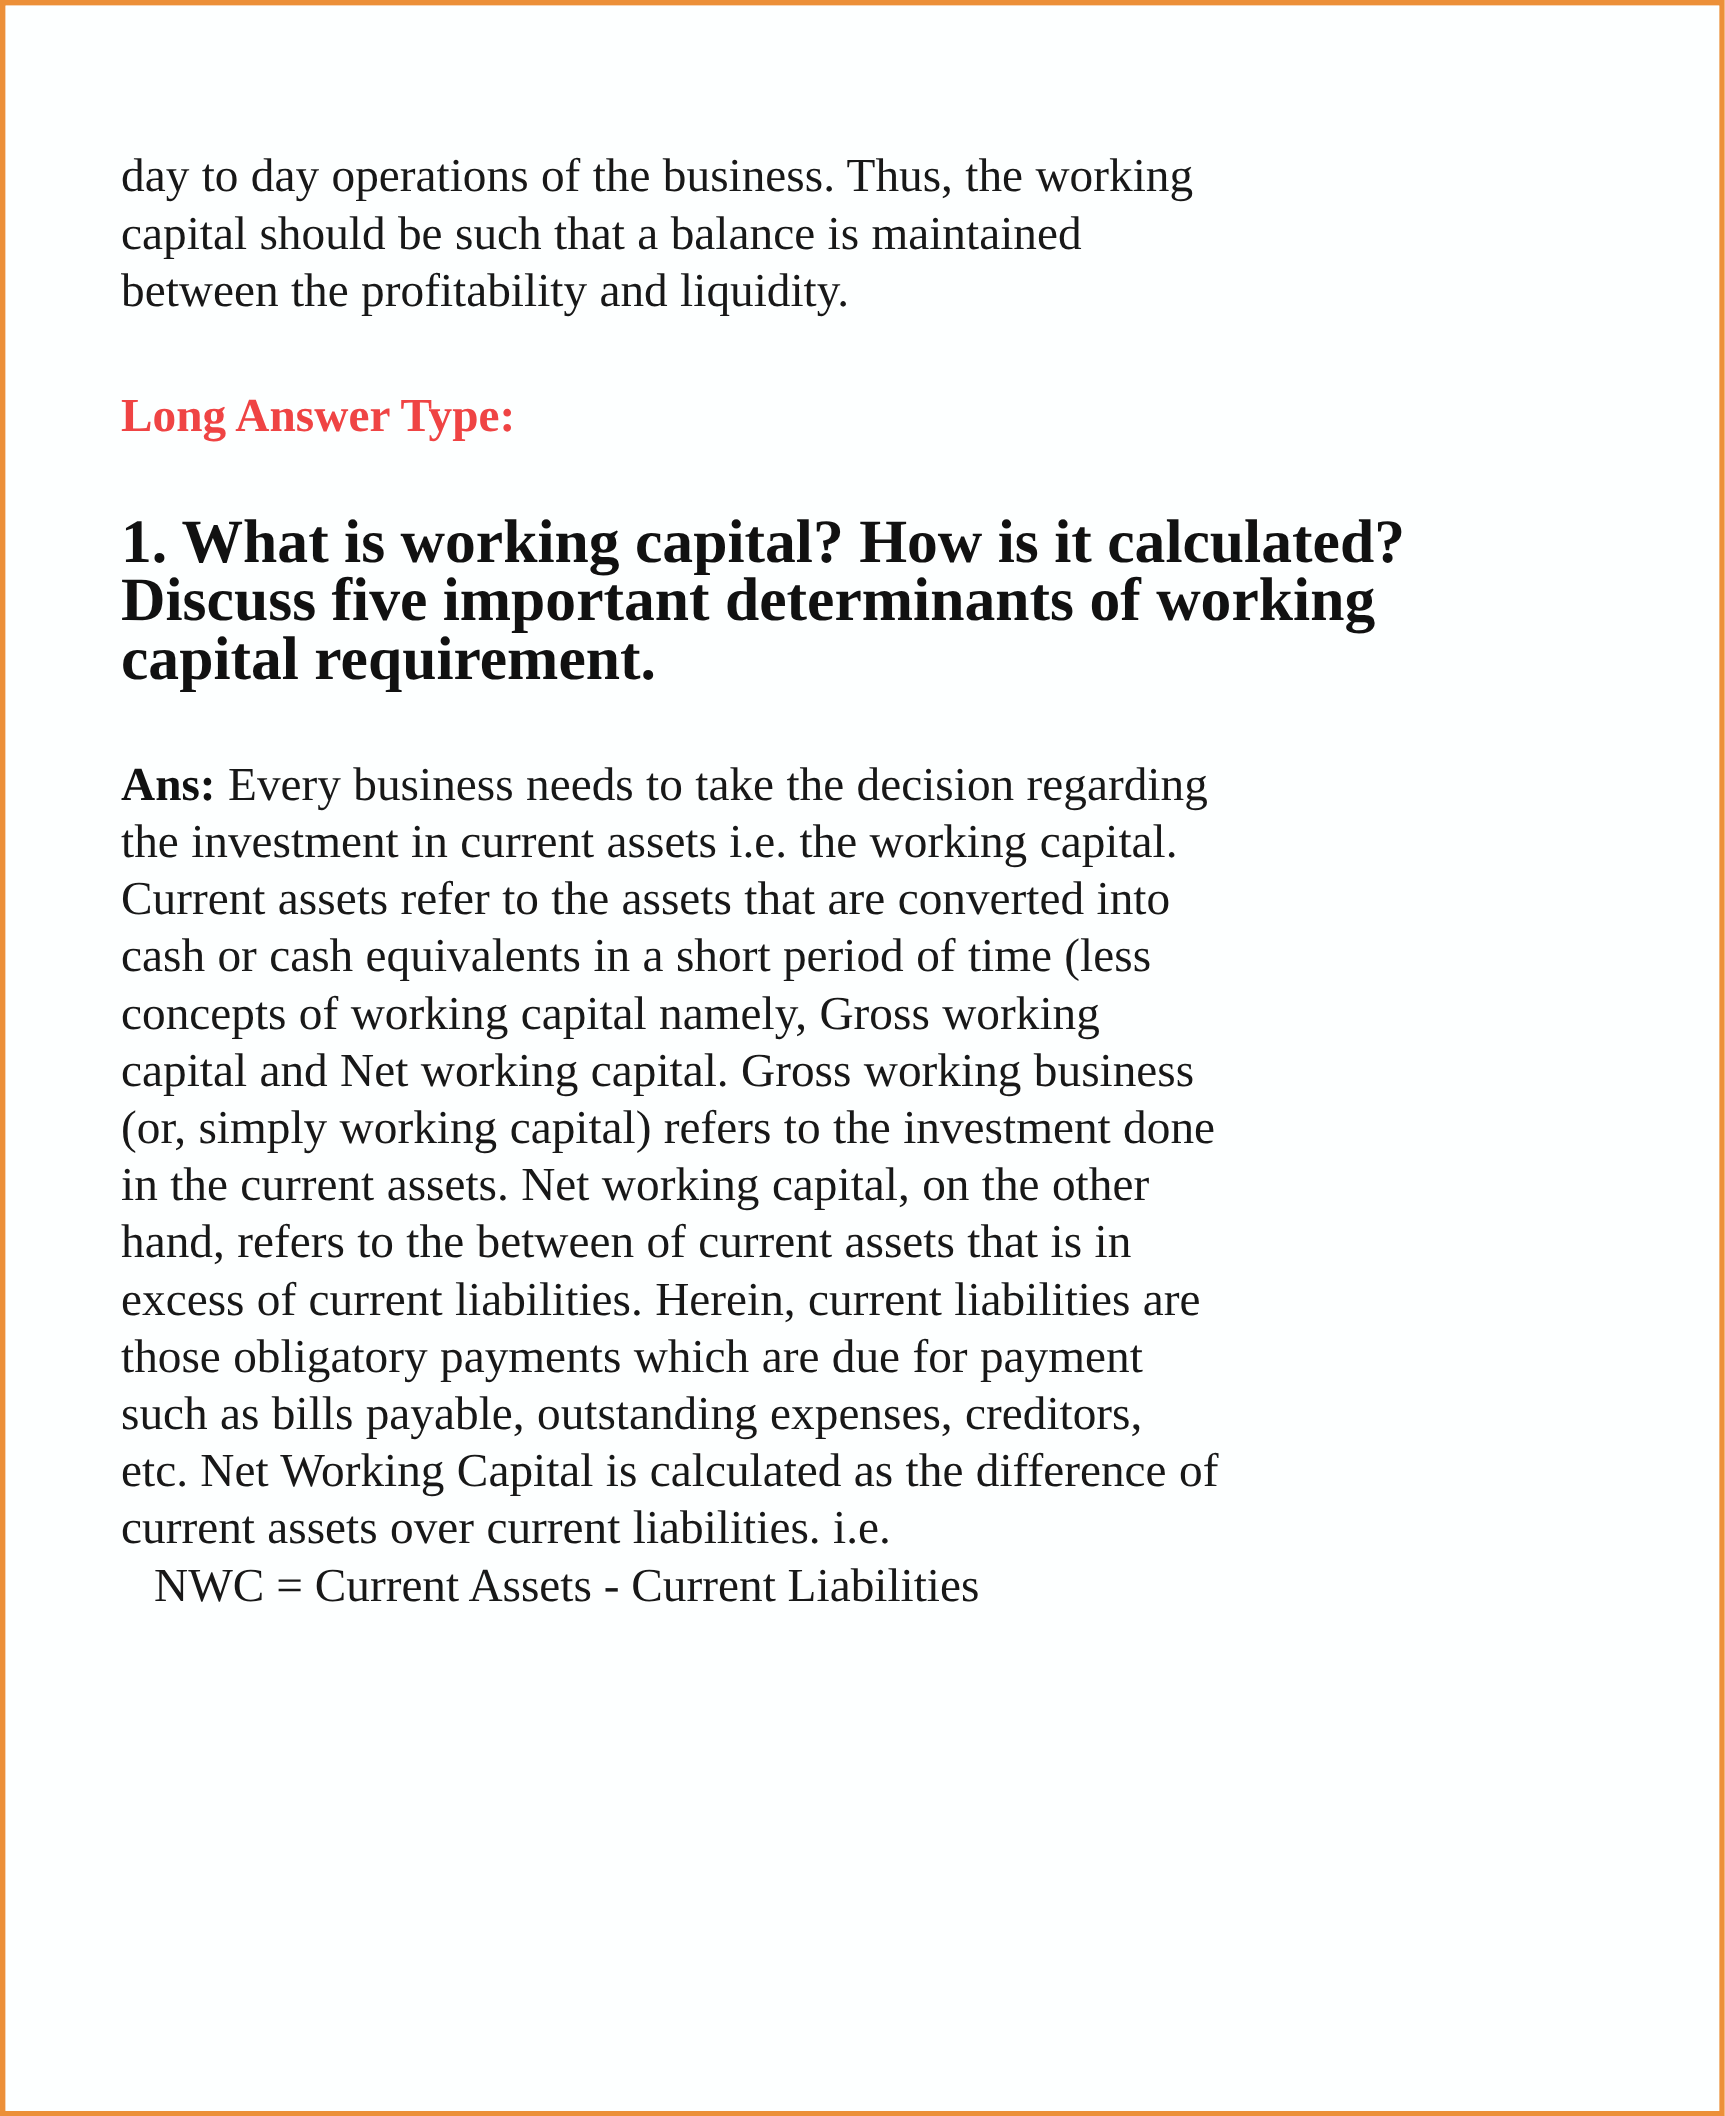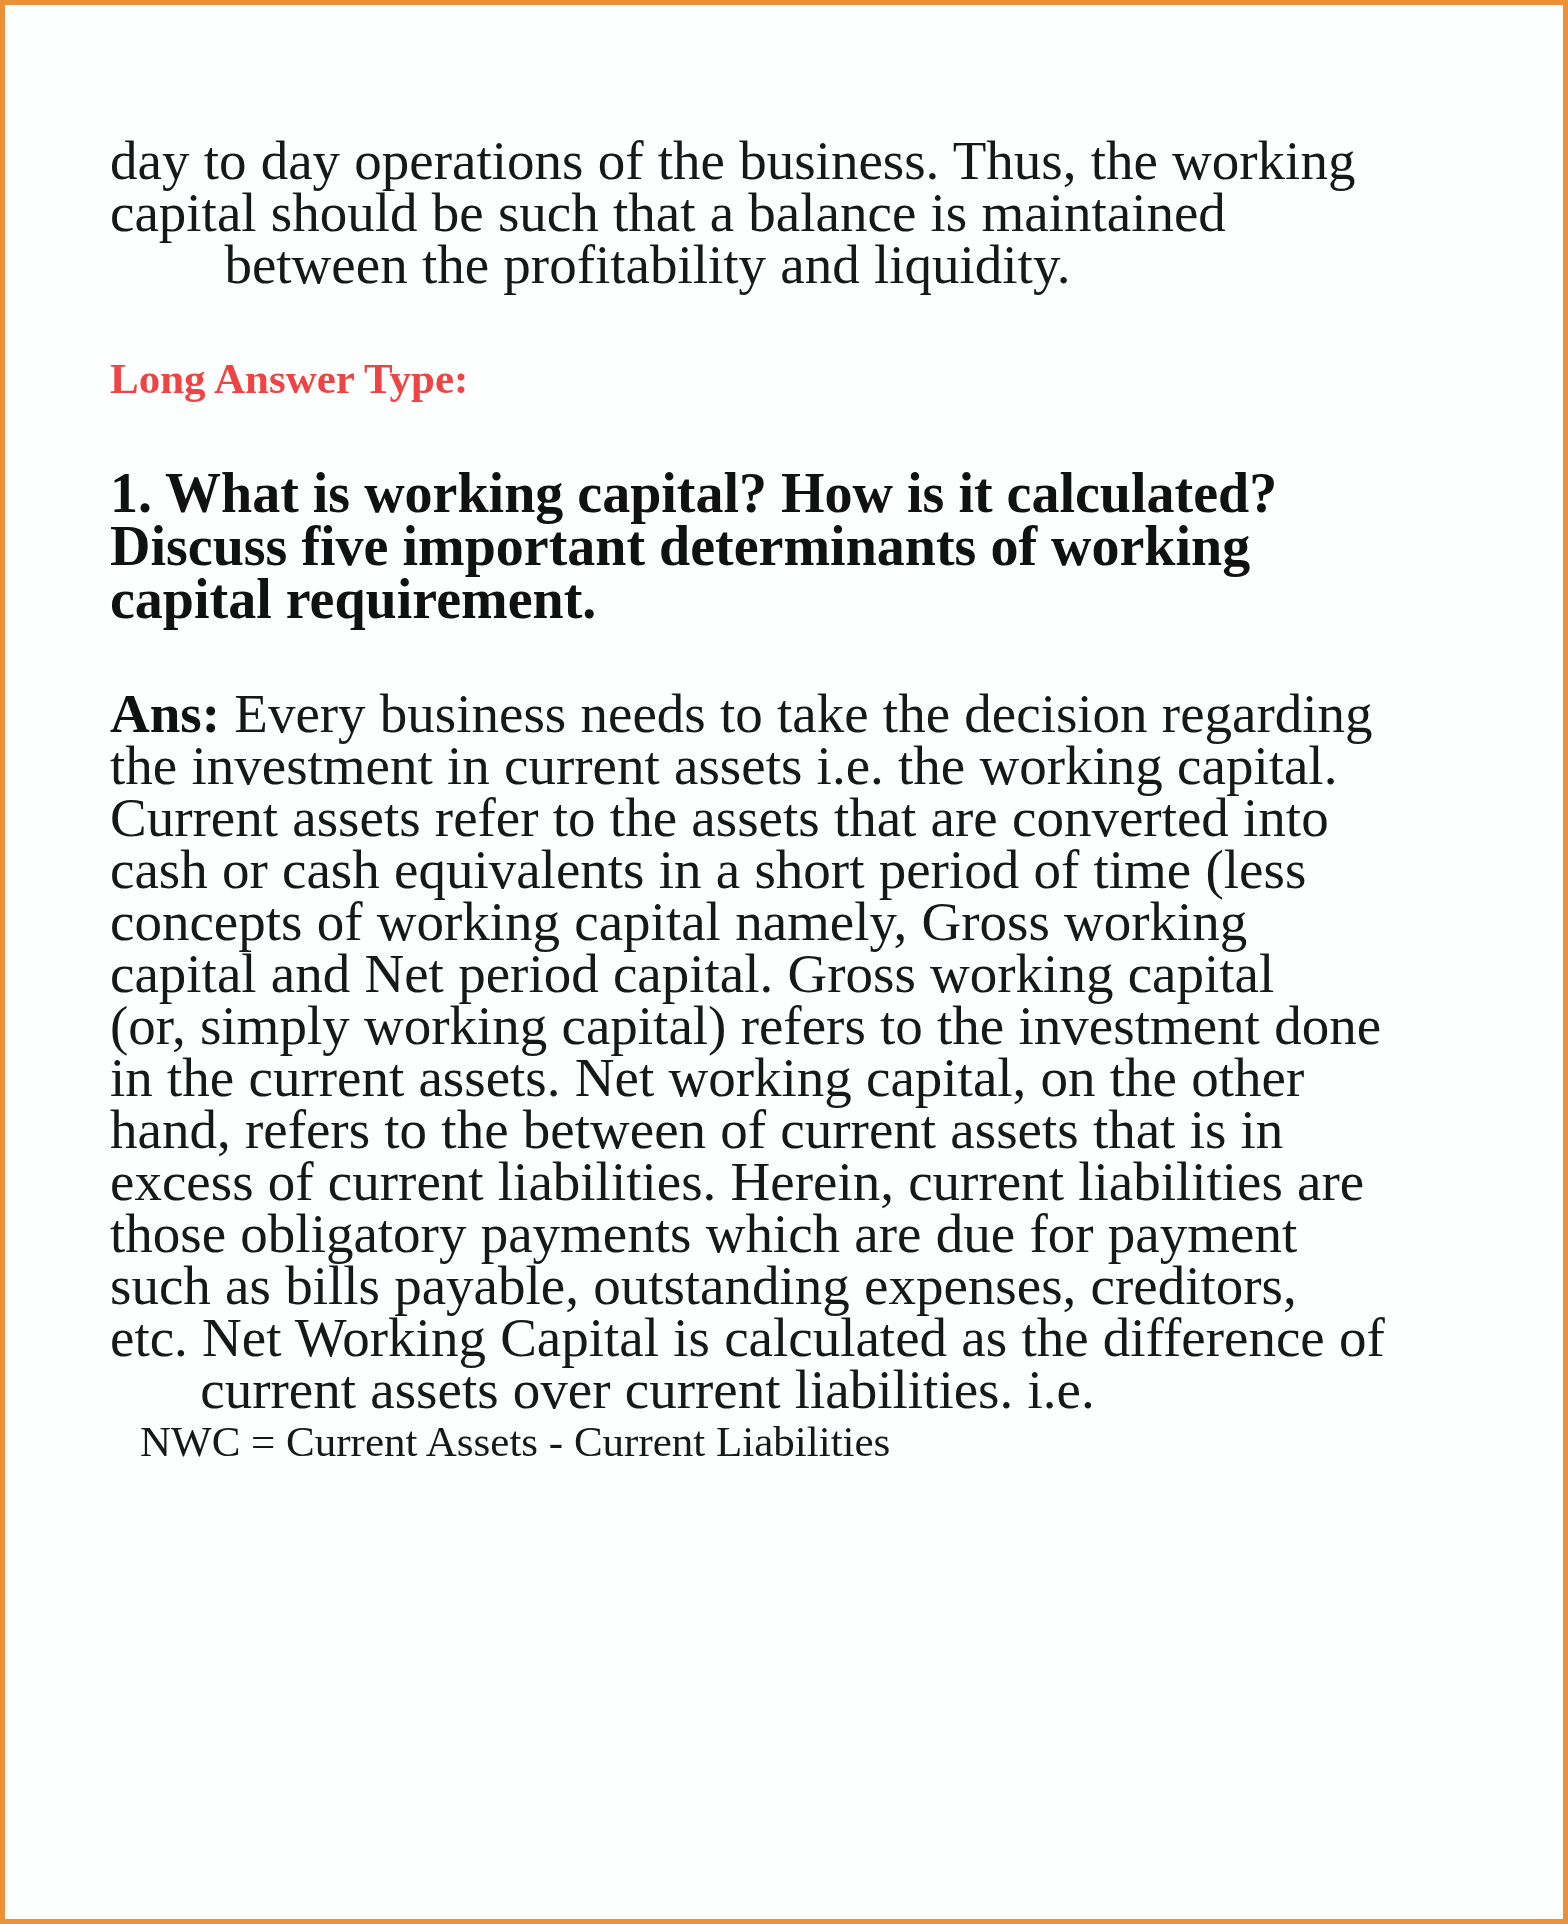--- a/index.html
+++ b/index.html
@@ -32,26 +32,26 @@
   }
 
   .content {
     position: absolute;
     left: 105px;
     top: 130px;
     width: 1075px;
   }
 
   .para {
-    font-size: 55px;
+    font-size: 43px;
     line-height: 52px;
     color: #181818;
     letter-spacing: 0px;
     word-spacing: 0.5px;
-    text-align: center;
+    text-align: left;
   }
   .gap-lg { height: 62px; }
 
   .heading {
     font-size: 43px;
     line-height: 52px;
     font-weight: bold;
     color: #ef4444;
   }
 
@@ -103,21 +103,21 @@
       </h3>
 
       <div class="gap-lg"></div>
 
       <p class="para">
         <span class="line"><span class="lead">Ans:</span><span> Every business needs to take the decision regarding</span></span>
         <span class="line">the investment in current assets i.e. the working capital.</span>
         <span class="line">Current assets refer to the assets that are converted into</span>
         <span class="line">cash or cash equivalents in a short period of time (less</span>
         <span class="line">concepts of working capital namely, Gross working</span>
-        <span class="line">capital and Net period capital. Gross working capital</span>
+        <span class="line">capital and Net working capital. Gross working business</span>
         <span class="line">(or, simply working capital) refers to the investment done</span>
         <span class="line">in the current assets. Net working capital, on the other</span>
         <span class="line">hand, refers to the between of current assets that is in</span>
         <span class="line">excess of current liabilities. Herein, current liabilities are</span>
         <span class="line">those obligatory payments which are due for payment</span>
         <span class="line">such as bills payable, outstanding expenses, creditors,</span>
         <span class="line">etc. Net Working Capital is calculated as the difference of</span>
         <span class="line">current assets over current liabilities. i.e.</span>
       </p>
 

